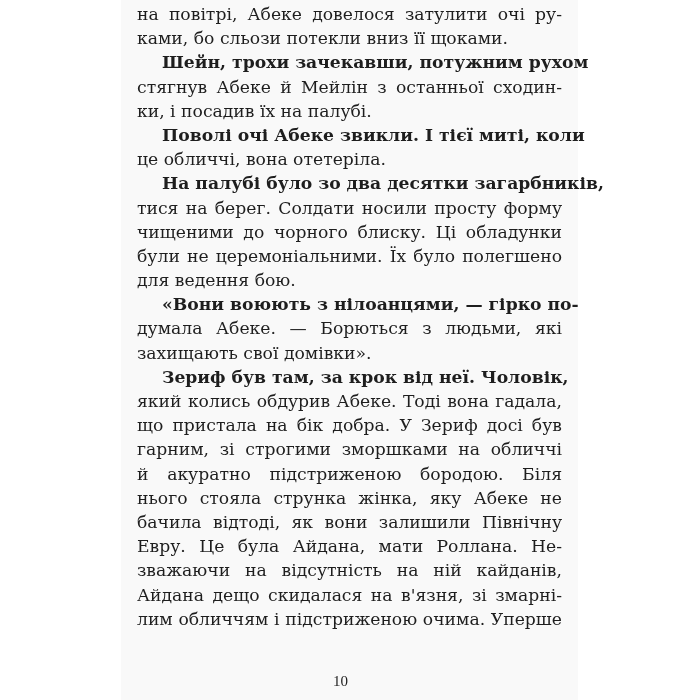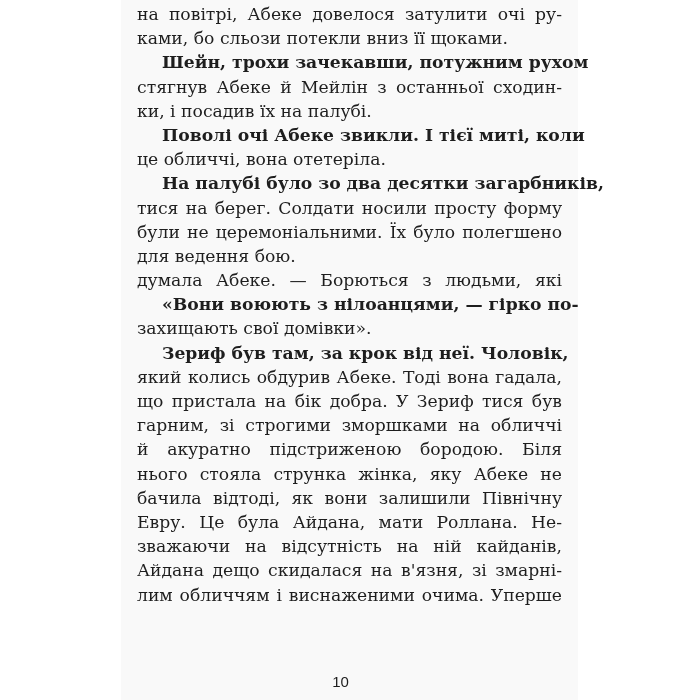--- a/index.html
+++ b/index.html
@@ -41,52 +41,53 @@
     .line.indent {
       padding-left: 25px;
       font-weight: bold;
     }
     .page-number {
       position: absolute;
       left: 0;
       width: 100%;
       top: 673px;
       text-align: center;
-      font-family: Liberation Sans, sans-serif;
+      font-family: Liberation Serif, serif;
       font-size: 15px;
       color: #1e1e1e;
       padding-right: 18px;
       box-sizing: border-box;
     }
   </style>
 </head>
 <body>
 
 <div class="page">
   <div class="text-block">
     <span class="line">на повітрі, Абеке довелося затулити очі ру-</span>
     <span class="line last">ками, бо сльози потекли вниз її щоками.</span>
     <span class="line indent">Шейн, трохи зачекавши, потужним рухом</span>
     <span class="line">стягнув Абеке й Мейлін з останньої сходин-</span>
     <span class="line last">ки, і посадив їх на палубі.</span>
     <span class="line indent">Поволі очі Абеке звикли. І тієї миті, коли</span>
     <span class="line last">це обличчі, вона отетеріла.</span>
     <span class="line indent">На палубі було зо два десятки загарбників,</span>
     <span class="line">тися на берег. Солдати носили просту форму</span>
+    <span class="line">чищеними до чорного блиску. Ці обладунки</span>
     <span class="line">були не церемоніальними. Їх було полегшено</span>
     <span class="line last">для ведення бою.</span>
+    <span class="line indent">«Вони воюють з нілоанцями, — гірко по-</span>
     <span class="line">думала Абеке. — Борються з людьми, які</span>
-    <span class="line indent">«Вони воюють з нілоанцями, — гірко по-</span>
     <span class="line last">захищають свої домівки».</span>
     <span class="line indent">Зериф був там, за крок від неї. Чоловік,</span>
     <span class="line">який колись обдурив Абеке. Тоді вона гадала,</span>
-    <span class="line">що пристала на бік добра. У Зериф тися був</span>
+    <span class="line">що пристала на бік добра. У Зериф досі був</span>
     <span class="line">гарним, зі строгими зморшками на обличчі</span>
     <span class="line">й акуратно підстриженою бородою. Біля</span>
     <span class="line">нього стояла струнка жінка, яку Абеке не</span>
     <span class="line">бачила відтоді, як вони залишили Північну</span>
     <span class="line">Евру. Це була Айдана, мати Роллана. Не-</span>
     <span class="line">зважаючи на відсутність на ній кайданів,</span>
     <span class="line">Айдана дещо скидалася на в'язня, зі змарні-</span>
-    <span class="line">лим обличчям і виснаженими очима. Уперше</span>
+    <span class="line">лим обличчям і підстриженою очима. Уперше</span>
   </div>
   <div class="page-number">10</div>
 </div>
 
 </body></html>

